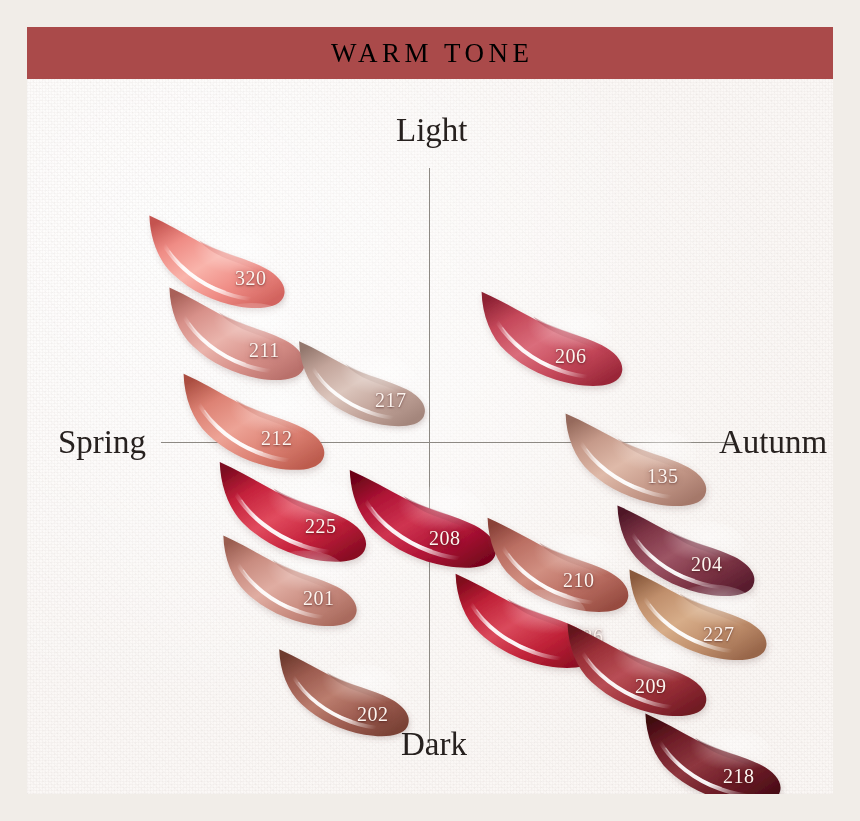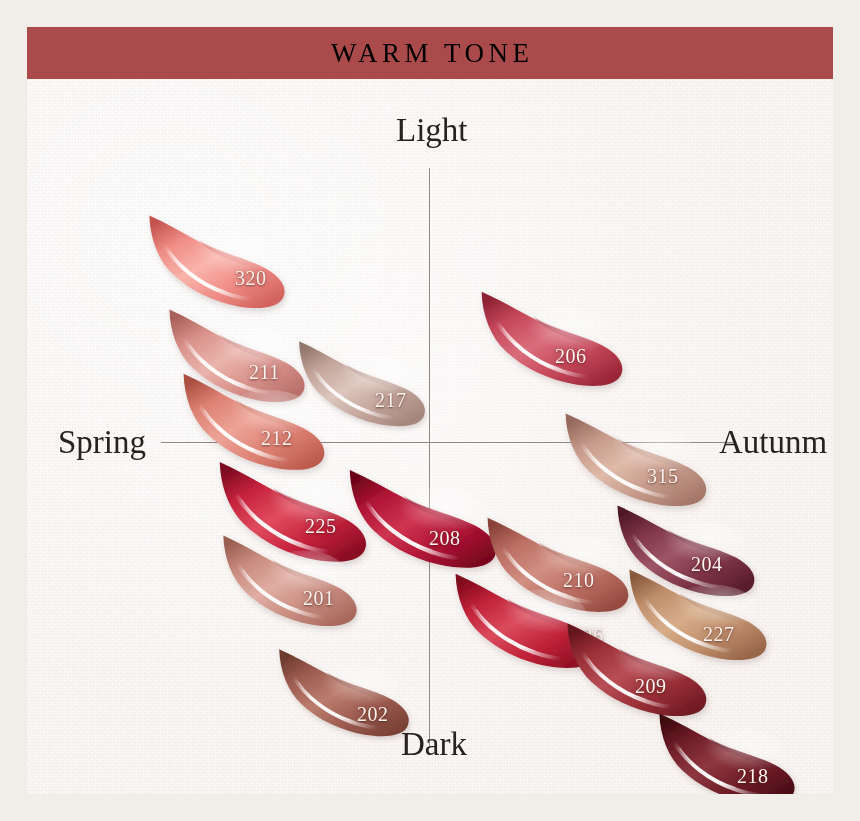--- a/index.html
+++ b/index.html
@@ -192,21 +192,21 @@
               </filter>
             </defs>
             <path filter="url(#sh-sw0)" fill="url(#g-sw0)" d="M6,6 C30,16 54,30 78,42 C108,56 140,62 164,74 C186,85 196,100 189,113 C181,127 154,128 128,124 C96,119 62,104 38,82 C18,64 7,36 6,6 Z"></path>
             <path fill="url(#gf-sw0)" opacity="0.55" d="M74,38 C96,51 126,58 150,68 C168,76 180,86 183,96 C170,82 140,72 112,62 C94,55 82,47 74,38 Z"></path>
             <ellipse cx="118" cy="58" rx="60" ry="32" fill="url(#gs-sw0)"></ellipse>
             <path fill="none" stroke="url(#gh-sw0)" stroke-width="5.2" stroke-linecap="round" d="M26,44 C44,72 74,94 108,106 C134,115 158,117 176,112"></path>
             <path fill="none" stroke="#ffffff" stroke-opacity="0.38" stroke-width="1.6" stroke-linecap="round" d="M34,52 C50,76 78,95 110,104"></path>
           </svg>
           <div class="swatch-num" style="left: 90px; top: 56px;">320</div>
         </div>
-        <div class="swatch" style="left: 138px; top: 226px; width: 146px; height: 100px;">
+        <div class="swatch" style="left: 138px; top: 204px; width: 146px; height: 100px;">
           <svg class="swatch-shape" viewBox="0 0 200 130" preserveAspectRatio="none">
             <defs>
               <linearGradient id="g-sw1" x1="0.08" y1="0.05" x2="0.88" y2="0.95">
                 <stop offset="0%" stop-color="#a96159"></stop>
                 <stop offset="22%" stop-color="#d8918a"></stop>
                 <stop offset="48%" stop-color="#eab4ac"></stop>
                 <stop offset="74%" stop-color="#d8918a"></stop>
                 <stop offset="100%" stop-color="#b9706b"></stop>
               </linearGradient>
               <linearGradient id="gf-sw1" x1="0" y1="0" x2="0.6" y2="1">
@@ -514,21 +514,21 @@
               <filter id="sh-sw9" x="-30%" y="-30%" width="170%" height="170%">
                 <feDropShadow dx="2" dy="4" stdDeviation="4" flood-color="#6b4a46" flood-opacity="0.22"></feDropShadow>
               </filter>
             </defs>
             <path filter="url(#sh-sw9)" fill="url(#g-sw9)" d="M6,6 C30,16 54,30 78,42 C108,56 140,62 164,74 C186,85 196,100 189,113 C181,127 154,128 128,124 C96,119 62,104 38,82 C18,64 7,36 6,6 Z"></path>
             <path fill="url(#gf-sw9)" opacity="0.55" d="M74,38 C96,51 126,58 150,68 C168,76 180,86 183,96 C170,82 140,72 112,62 C94,55 82,47 74,38 Z"></path>
             <ellipse cx="118" cy="58" rx="60" ry="32" fill="url(#gs-sw9)"></ellipse>
             <path fill="none" stroke="url(#gh-sw9)" stroke-width="5.2" stroke-linecap="round" d="M26,44 C44,72 74,94 108,106 C134,115 158,117 176,112"></path>
             <path fill="none" stroke="#ffffff" stroke-opacity="0.38" stroke-width="1.6" stroke-linecap="round" d="M34,52 C50,76 78,95 110,104"></path>
           </svg>
-          <div class="swatch-num" style="left: 86px; top: 56px;">315</div>
+          <div class="swatch-num" style="left: 86px; top: 56px;">135</div>
         </div>
         <div class="swatch" style="left: 456px; top: 434px; width: 152px; height: 102px;">
           <svg class="swatch-shape" viewBox="0 0 200 130" preserveAspectRatio="none">
             <defs>
               <linearGradient id="g-sw10" x1="0.08" y1="0.05" x2="0.88" y2="0.95">
                 <stop offset="0%" stop-color="#8a4239"></stop>
                 <stop offset="22%" stop-color="#bb6f63"></stop>
                 <stop offset="48%" stop-color="#d18f81"></stop>
                 <stop offset="74%" stop-color="#bb6f63"></stop>
                 <stop offset="100%" stop-color="#974c41"></stop>
@@ -696,21 +696,21 @@
               </filter>
             </defs>
             <path filter="url(#sh-sw14)" fill="url(#g-sw14)" d="M6,6 C30,16 54,30 78,42 C108,56 140,62 164,74 C186,85 196,100 189,113 C181,127 154,128 128,124 C96,119 62,104 38,82 C18,64 7,36 6,6 Z"></path>
             <path fill="url(#gf-sw14)" opacity="0.55" d="M74,38 C96,51 126,58 150,68 C168,76 180,86 183,96 C170,82 140,72 112,62 C94,55 82,47 74,38 Z"></path>
             <ellipse cx="118" cy="58" rx="60" ry="32" fill="url(#gs-sw14)"></ellipse>
             <path fill="none" stroke="url(#gh-sw14)" stroke-width="5.2" stroke-linecap="round" d="M26,44 C44,72 74,94 108,106 C134,115 158,117 176,112"></path>
             <path fill="none" stroke="#ffffff" stroke-opacity="0.38" stroke-width="1.6" stroke-linecap="round" d="M34,52 C50,76 78,95 110,104"></path>
           </svg>
           <div class="swatch-num" style="left: 72px; top: 56px;">209</div>
         </div>
-        <div class="swatch" style="left: 628px; top: 630px; width: 146px; height: 98px; text-align: center;">
+        <div class="swatch" style="left: 614px; top: 630px; width: 146px; height: 98px; text-align: center;">
           <svg class="swatch-shape" viewBox="0 0 200 130" preserveAspectRatio="none">
             <defs>
               <linearGradient id="g-sw15" x1="0.08" y1="0.05" x2="0.88" y2="0.95">
                 <stop offset="0%" stop-color="#3f080f"></stop>
                 <stop offset="22%" stop-color="#6f1e28"></stop>
                 <stop offset="48%" stop-color="#8e373f"></stop>
                 <stop offset="74%" stop-color="#6f1e28"></stop>
                 <stop offset="100%" stop-color="#490c16"></stop>
               </linearGradient>
               <linearGradient id="gf-sw15" x1="0" y1="0" x2="0.6" y2="1">

